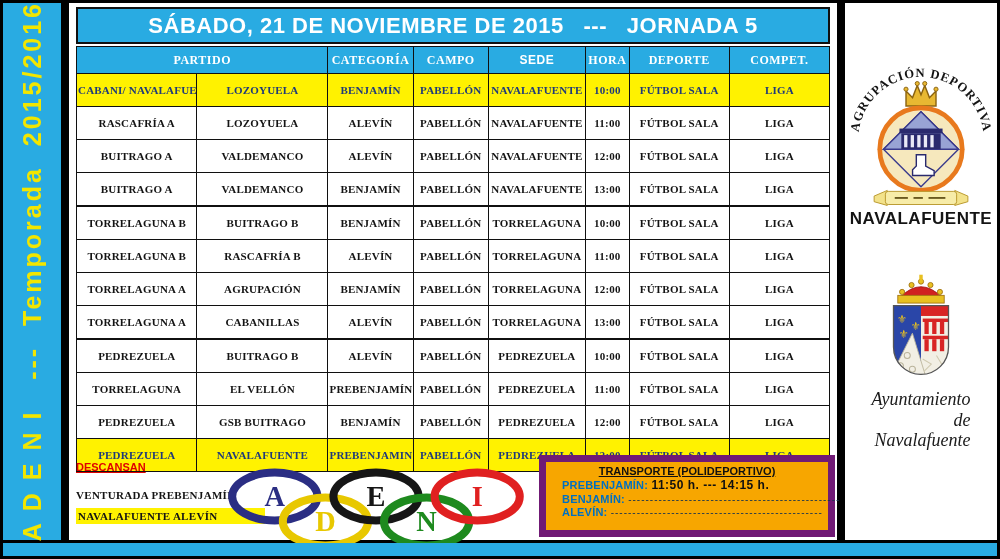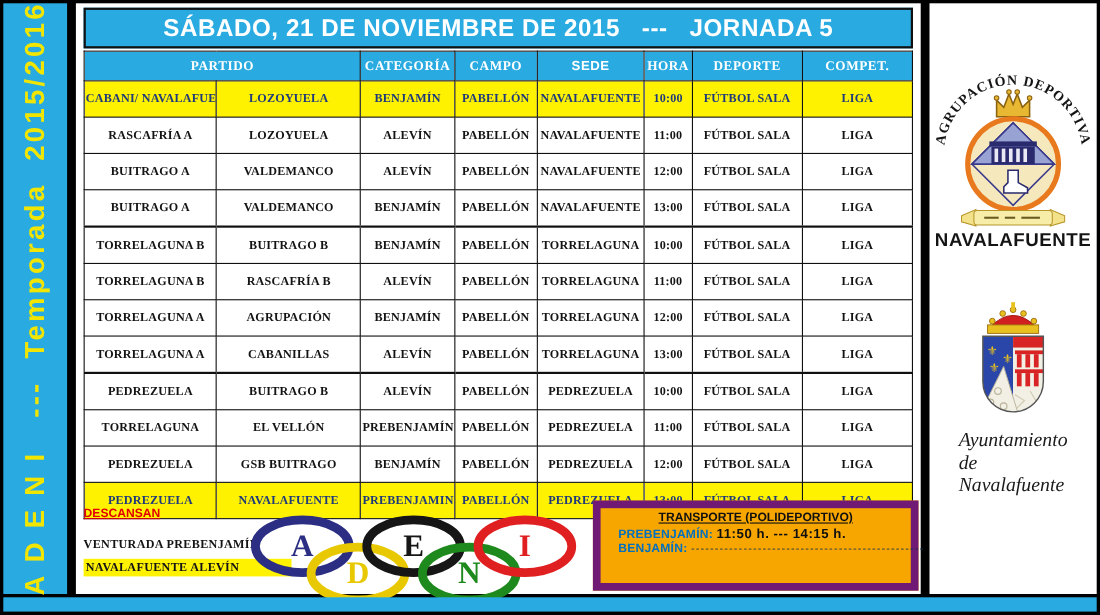--- a/index.html
+++ b/index.html
@@ -47,21 +47,21 @@
   .tr-value{color:#16324f;font-size:10px;letter-spacing:1px;}
   .tr-value.big{color:#101010;font-size:12px;font-weight:bold;letter-spacing:.5px;}
 
   
   .right-panel{position:absolute;left:845px;top:3px;width:152px;height:537px;background:#fff;
     display:flex;flex-direction:column;align-items:center;}
   .badge{margin-top:26px;}
   .navalafuente{font-size:17px;font-weight:bold;color:#141414;letter-spacing:.5px;margin-top:-6px;
     font-family:"Liberation Sans",sans-serif;}
   .coat{margin-top:44px;}
-  .ayto{margin-top:6px;text-align:left;font-family:"Liberation Serif",serif;font-style:italic;
+  .ayto{margin-top:6px;text-align:right;font-family:"Liberation Serif",serif;font-style:italic;
     font-size:18px;color:#1a1a1a;line-height:1.15;}
 
   
   .strip{position:absolute;left:3px;top:543px;width:994px;height:13px;background:var(--cyan);}
 </style>
 </head>
 <body>
 
 <div class="page">
 
@@ -244,20 +244,21 @@
             <ellipse cx="283" cy="36" rx="48" ry="27" fill="none" stroke="#e02020" stroke-width="9"></ellipse>
             <text x="283" y="36" text-anchor="middle" dominant-baseline="central" font-family="&quot;Liberation Serif&quot;, serif" font-weight="bold" font-size="32" fill="#e02020">I</text>
           </svg>
       </div>
 
       <div class="transporte">
         <div class="tr-title">TRANSPORTE (POLIDEPORTIVO)</div>
         <div>
             <div class="tr-line"><span class="tr-label">PREBENJAMÍN: </span><span class="tr-value big">11:50 h. --- 14:15 h.</span></div>
             <div class="tr-line"><span class="tr-label">BENJAMÍN: </span><span class="tr-value">-------------------------------------------------</span></div>
+            <div class="tr-line"><span class="tr-label">ALEVÍN: </span><span class="tr-value">-------------------------------------------------</span></div>
           </div>
       </div>
 
     </div>
   </div>
 
   <div class="right-panel">
 
     <svg class="badge" width="150" height="186" viewBox="0 0 160 198">
       <defs>

